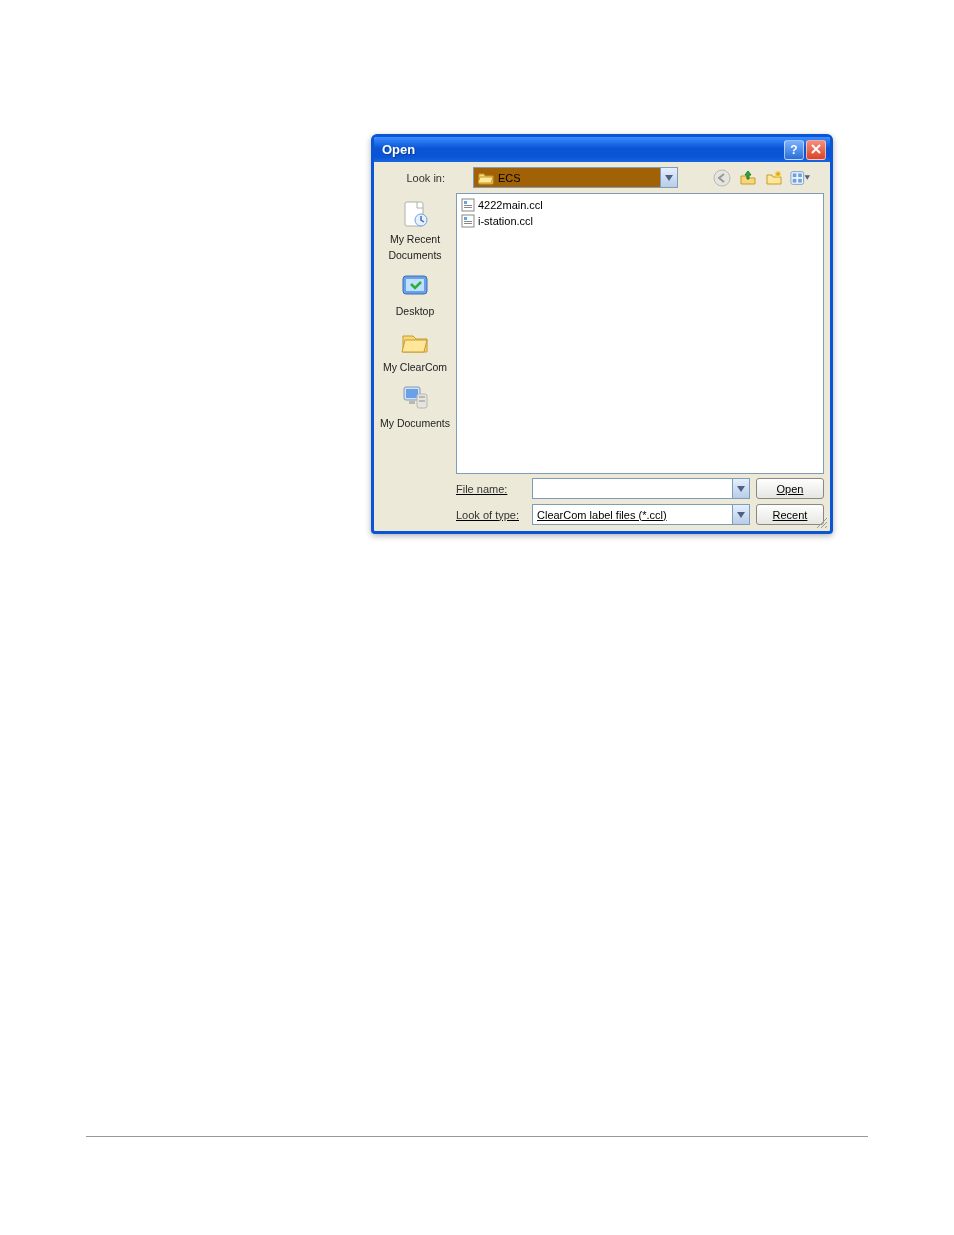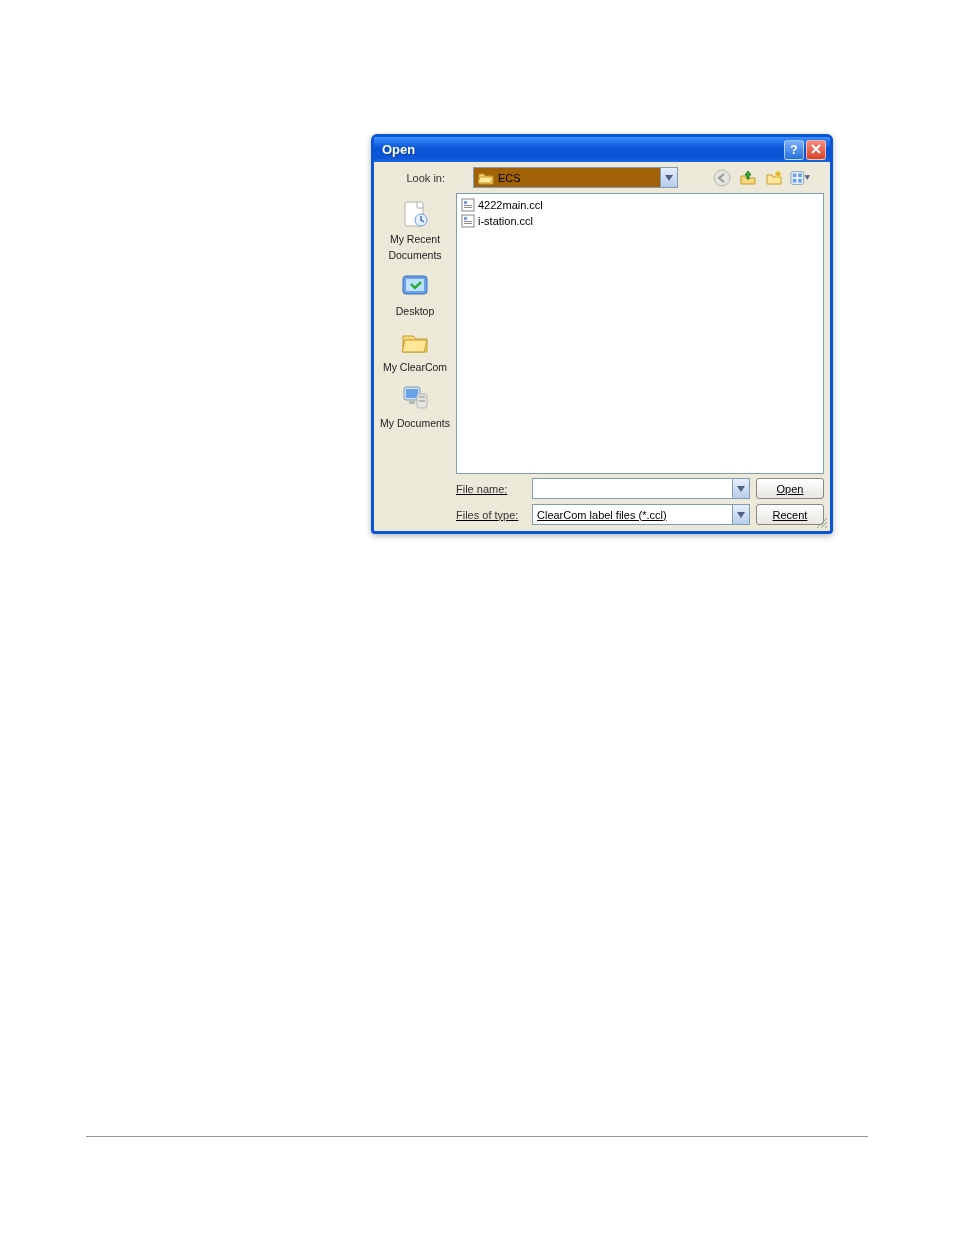--- a/index.html
+++ b/index.html
@@ -321,21 +321,21 @@
         <span class="combo-arrow">
           <svg width="8" height="6" viewBox="0 0 8 6">
               <path d="M0 0 L8 0 L4 6 Z"></path>
             </svg>
         </span>
       </div>
       <div class="dlg-button">
         <span>Open</span>
       </div>
 
-      <div class="field-label">Files of type:</div>
+      <div class="field-label">Look of type:</div>
       <div class="text-combo">
         <span class="combo-text">ClearCom label files (*.ccl)</span>
         <span class="combo-arrow">
           <svg width="8" height="6" viewBox="0 0 8 6">
               <path d="M0 0 L8 0 L4 6 Z"></path>
             </svg>
         </span>
       </div>
       <div class="dlg-button">
         <span>Recent</span>

